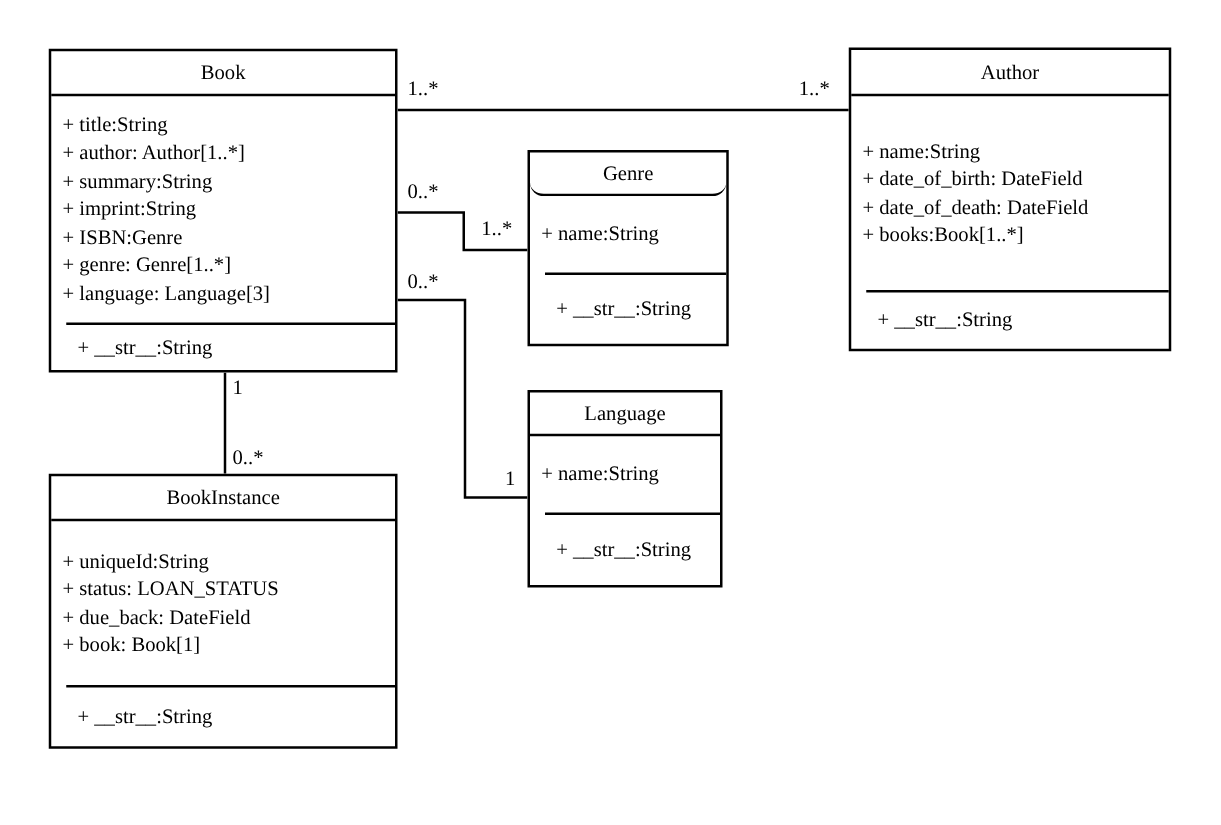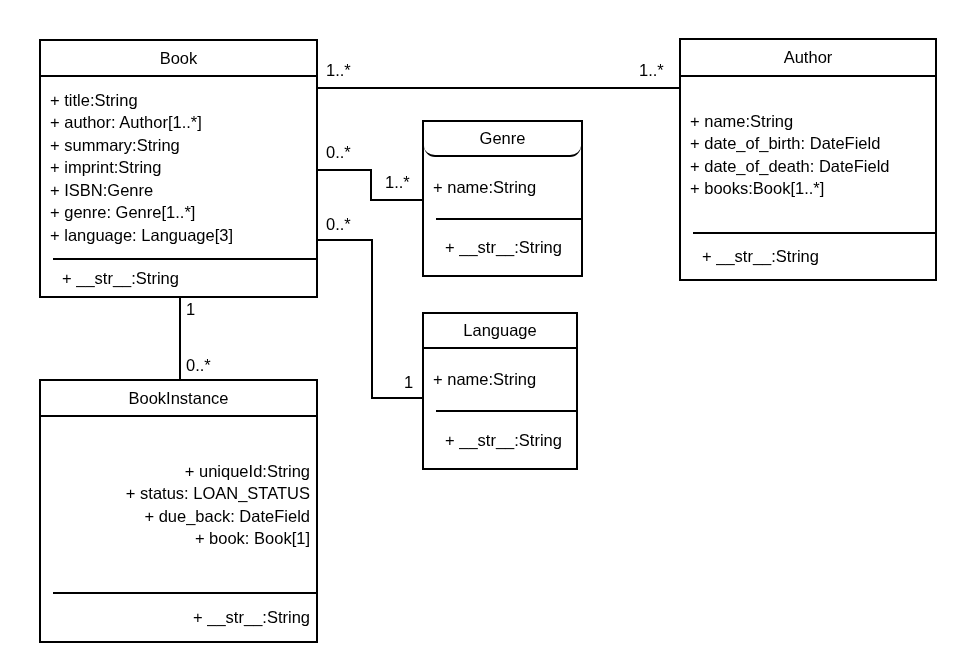--- a/index.html
+++ b/index.html
@@ -5,21 +5,21 @@
   html, body {
     margin: 0;
     padding: 0;
     background: #ffffff;
   }
   .canvas {
     position: relative;
     width: 977px;
     height: 660px;
     background: #ffffff;
-    font-family: Liberation Sans, sans-serif;
+    font-family: Liberation Serif, serif;
     color: #000000;
     overflow: hidden;
   }
   .wires {
     position: absolute;
     left: 0;
     top: 0;
     width: 977px;
     height: 660px;
     pointer-events: none;
@@ -128,21 +128,21 @@
   <div class="uml-class" style="left:422px; top:312px; width:156px; height:158px;">
     <div class="uml-title" style="height:35px;">Language</div>
     <div class="uml-attrs">
         <div class="member-line">+ name:String</div>
       </div>
     <div class="uml-methods" style="height:58px;">
         <div class="member-line">+ __str__:String</div>
       </div>
   </div>
 
-  <div class="uml-class" style="left:39px; top:379px; width:279px; height:264px;text-align:right;">
+  <div class="uml-class" style="left:39px; top:379px; width:279px; height:220px;">
     <div class="uml-title" style="height:36px;">BookInstance</div>
     <div class="uml-attrs">
         <div class="member-line">+ uniqueId:String</div>
         <div class="member-line">+ status: LOAN_STATUS</div>
         <div class="member-line">+ due_back: DateField</div>
         <div class="member-line">+ book: Book[1]</div>
       </div>
     <div class="uml-methods" style="height:49px;">
         <div class="member-line">+ __str__:String</div>
       </div>

